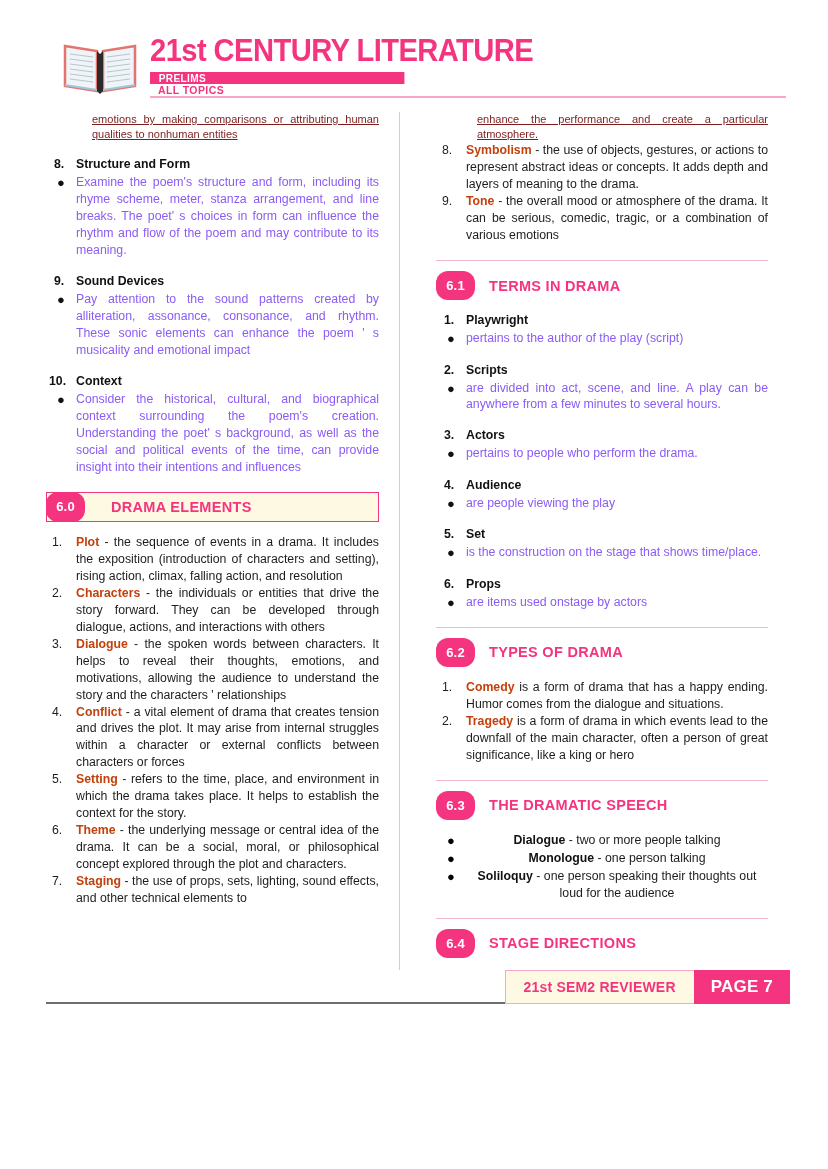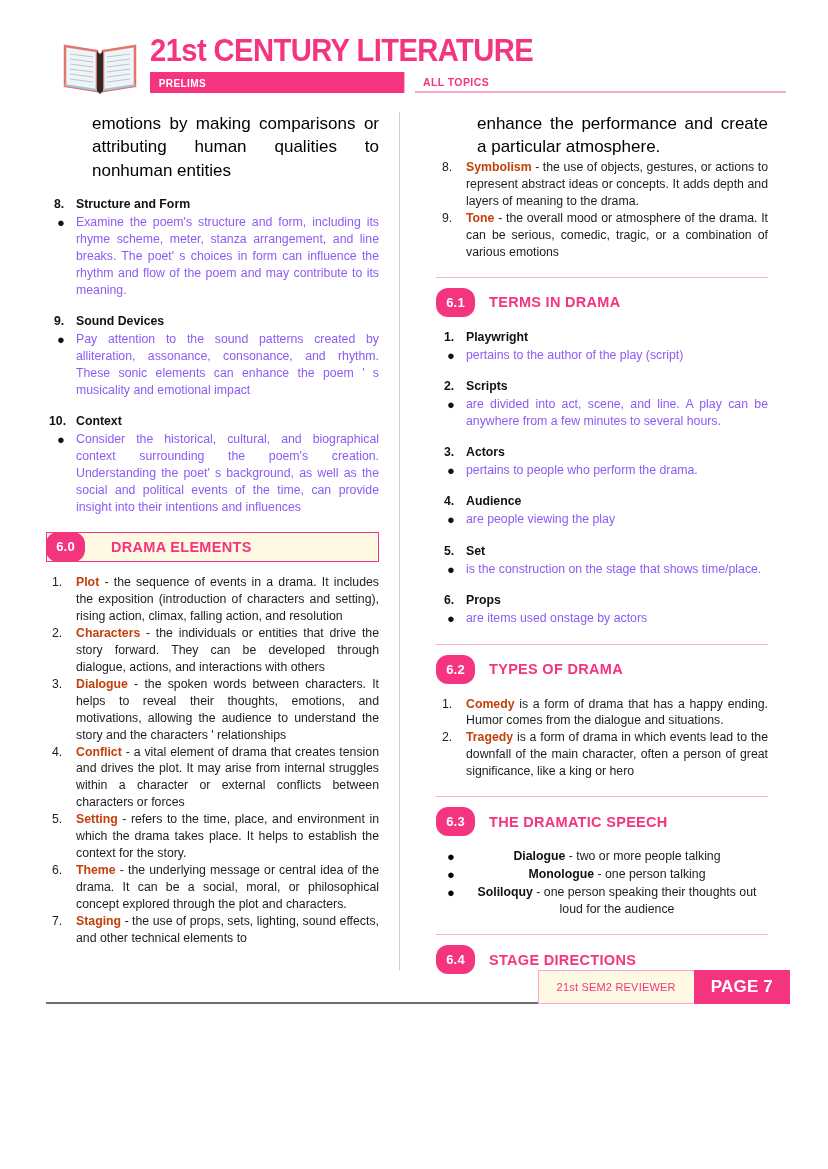--- a/index.html
+++ b/index.html
@@ -56,20 +56,21 @@
     transform: scaleX(0.94);
     transform-origin: left center;
   }
 
   .tabbar {
     position: relative;
     margin-top: 5px;
     height: 21px;
     display: flex;
     align-items: stretch;
+    flex-direction: column;
   }
 
   .tab-prelims {
     background: #F4347F;
     color: #ffffff;
     font-size: 10.5px;
     font-weight: bold;
     letter-spacing: 0.4px;
     display: flex;
     align-items: center;
@@ -111,24 +112,25 @@
 
   .divider {
     width: 1px;
     background: #cfcfcf;
     margin: 0 8px;
     align-self: stretch;
   }
 
   
   .para {
-    font-size: 17px;
-    line-height: 1.38;
-    color: #000000;
+    font-size: 11px;
+    line-height: 1.38;
+    color: #7f1d1d;
     text-align: justify;
+    text-decoration: underline;
   }
 
   .cont-para {
     padding-left: 46px;
     margin-bottom: 14px;
   }
 
   .cont-para-r {
     padding-left: 41px;
     margin-bottom: 0px;
@@ -283,22 +285,22 @@
     bottom: 0px;
     height: 34px;
     display: flex;
     align-items: stretch;
   }
   .ft-title {
     background: #FDF9E3;
     border: 1px solid #F7A8CA;
     border-right: none;
     color: #F4347F;
-    font-size: 11px;
-    font-weight: normal;
+    font-size: 14px;
+    font-weight: bold;
     display: flex;
     align-items: center;
     padding: 0 18px;
     letter-spacing: 0.2px;
   }
   .ft-page {
     background: #F4347F;
     color: #ffffff;
     font-size: 17px;
     font-weight: bold;

